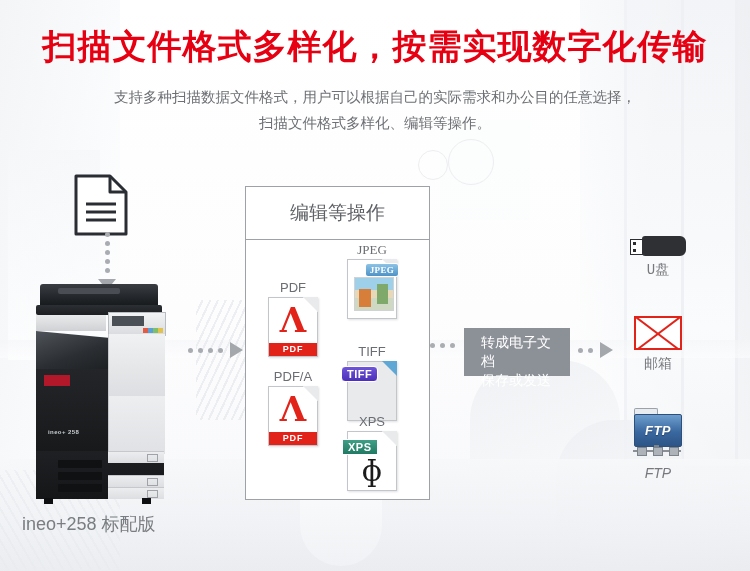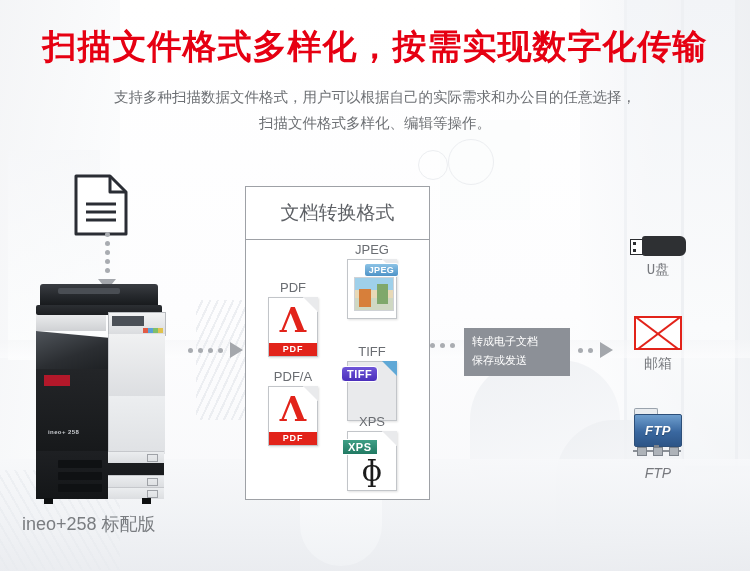--- a/index.html
+++ b/index.html
@@ -270,21 +270,21 @@
     position: absolute;
     width: 66px;
     text-align: center;
   }
   .fmt .cap {
     font-size: 13px; color: #6a6d72; margin-bottom: 2px;
     line-height: 15px;
   }
   .fmt-pdf  { left: 14px; top: 40px; }
   .fmt-pdfa { left: 14px; top: 129px; }
-  .fmt-jpeg { left: 93px; top: 2px; }
+  .fmt-jpeg { left: 93px; top: 2px; font-family: Liberation Serif, serif; }
   .fmt-tiff { left: 93px; top: 88px; margin-top: 16px; }
   .fmt-xps  { left: 93px; top: 174px; }
 
   
   .file {
     position: relative; width: 50px; height: 60px; margin: 0 auto;
     background: #ffffff;
     border: 1px solid #c2c5c9;
     box-shadow: 1px 1px 2px rgba(0,0,0,.12);
     box-sizing: border-box;
@@ -370,26 +370,25 @@
     padding: 1px 5px; letter-spacing: .5px;
     border: 1.5px solid #ffffff;
   }
 
   
   .callout {
     position: absolute; left: 464px; top: 328px;
     width: 106px; height: 48px;
     background: #8c9097;
     color: #ffffff;
-    font-size: 11px;
+    font-size: 14px;
     line-height: 19px;
-    padding: 5px 8px;
+    padding: 5px 17px;
     box-sizing: border-box;
     text-align: left;
-    font-family: Liberation Mono, monospace;
   }
 
   
   .dest { position: absolute; text-align: center; width: 90px; }
   .dest .cap {
     margin-top: 5px; font-size: 14px; color: #77797e;
   }
   .dest-usb   { left: 613px; top: 236px; font-family: Liberation Mono, monospace; }
   .dest-mail  { left: 613px; top: 316px; }
   .dest-ftp   { left: 613px; top: 408px; font-style: italic; }
@@ -543,21 +542,21 @@
 
   <div class="flow flow-1">
     <i></i>
       <i></i>
       <i></i>
       <i></i>
     <div class="tri"></div>
   </div>
 
   <div class="format-panel">
-    <div class="format-title">文档转换格式</div>
+    <div class="format-title">编辑等操作</div>
     <div class="format-body">
 
       <div class="fmt fmt-pdf">
         <div class="cap">PDF</div>
         <div class="file file-pdf">
           <div class="fold-line"></div>
             <div class="fold"></div>
           <div class="acro">Λ</div>
           <div class="bar">PDF</div>
         </div>

